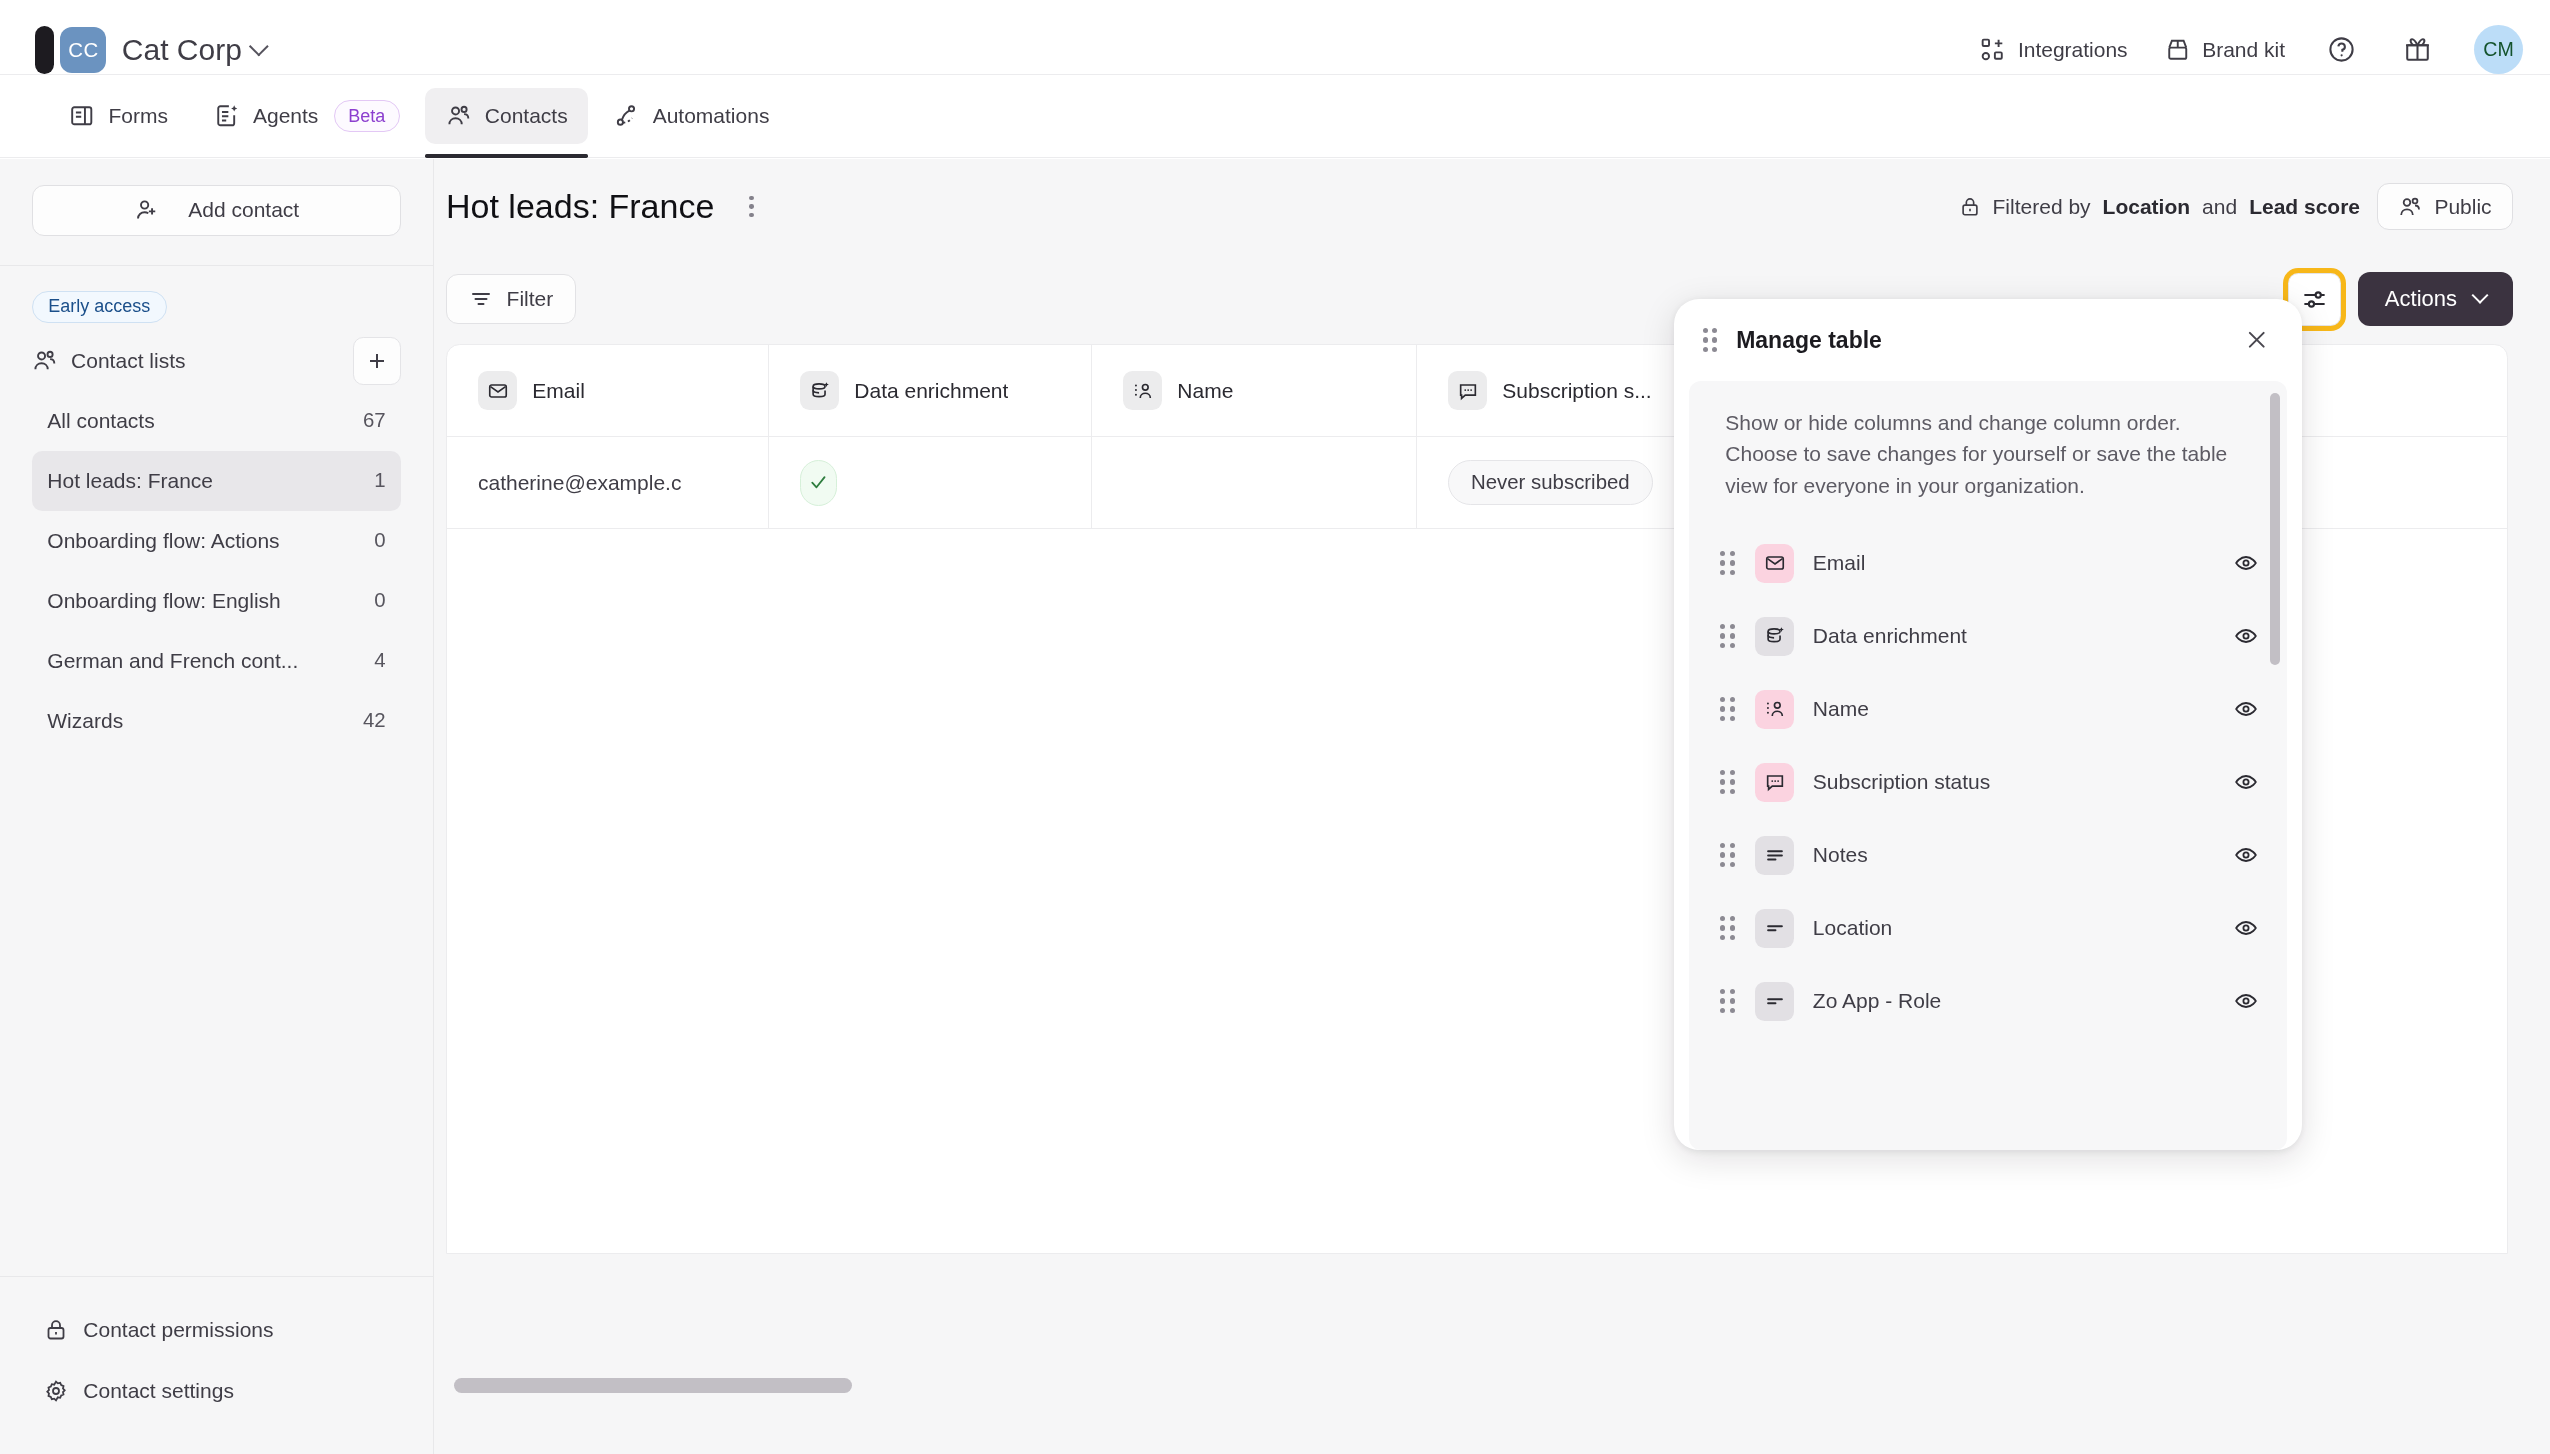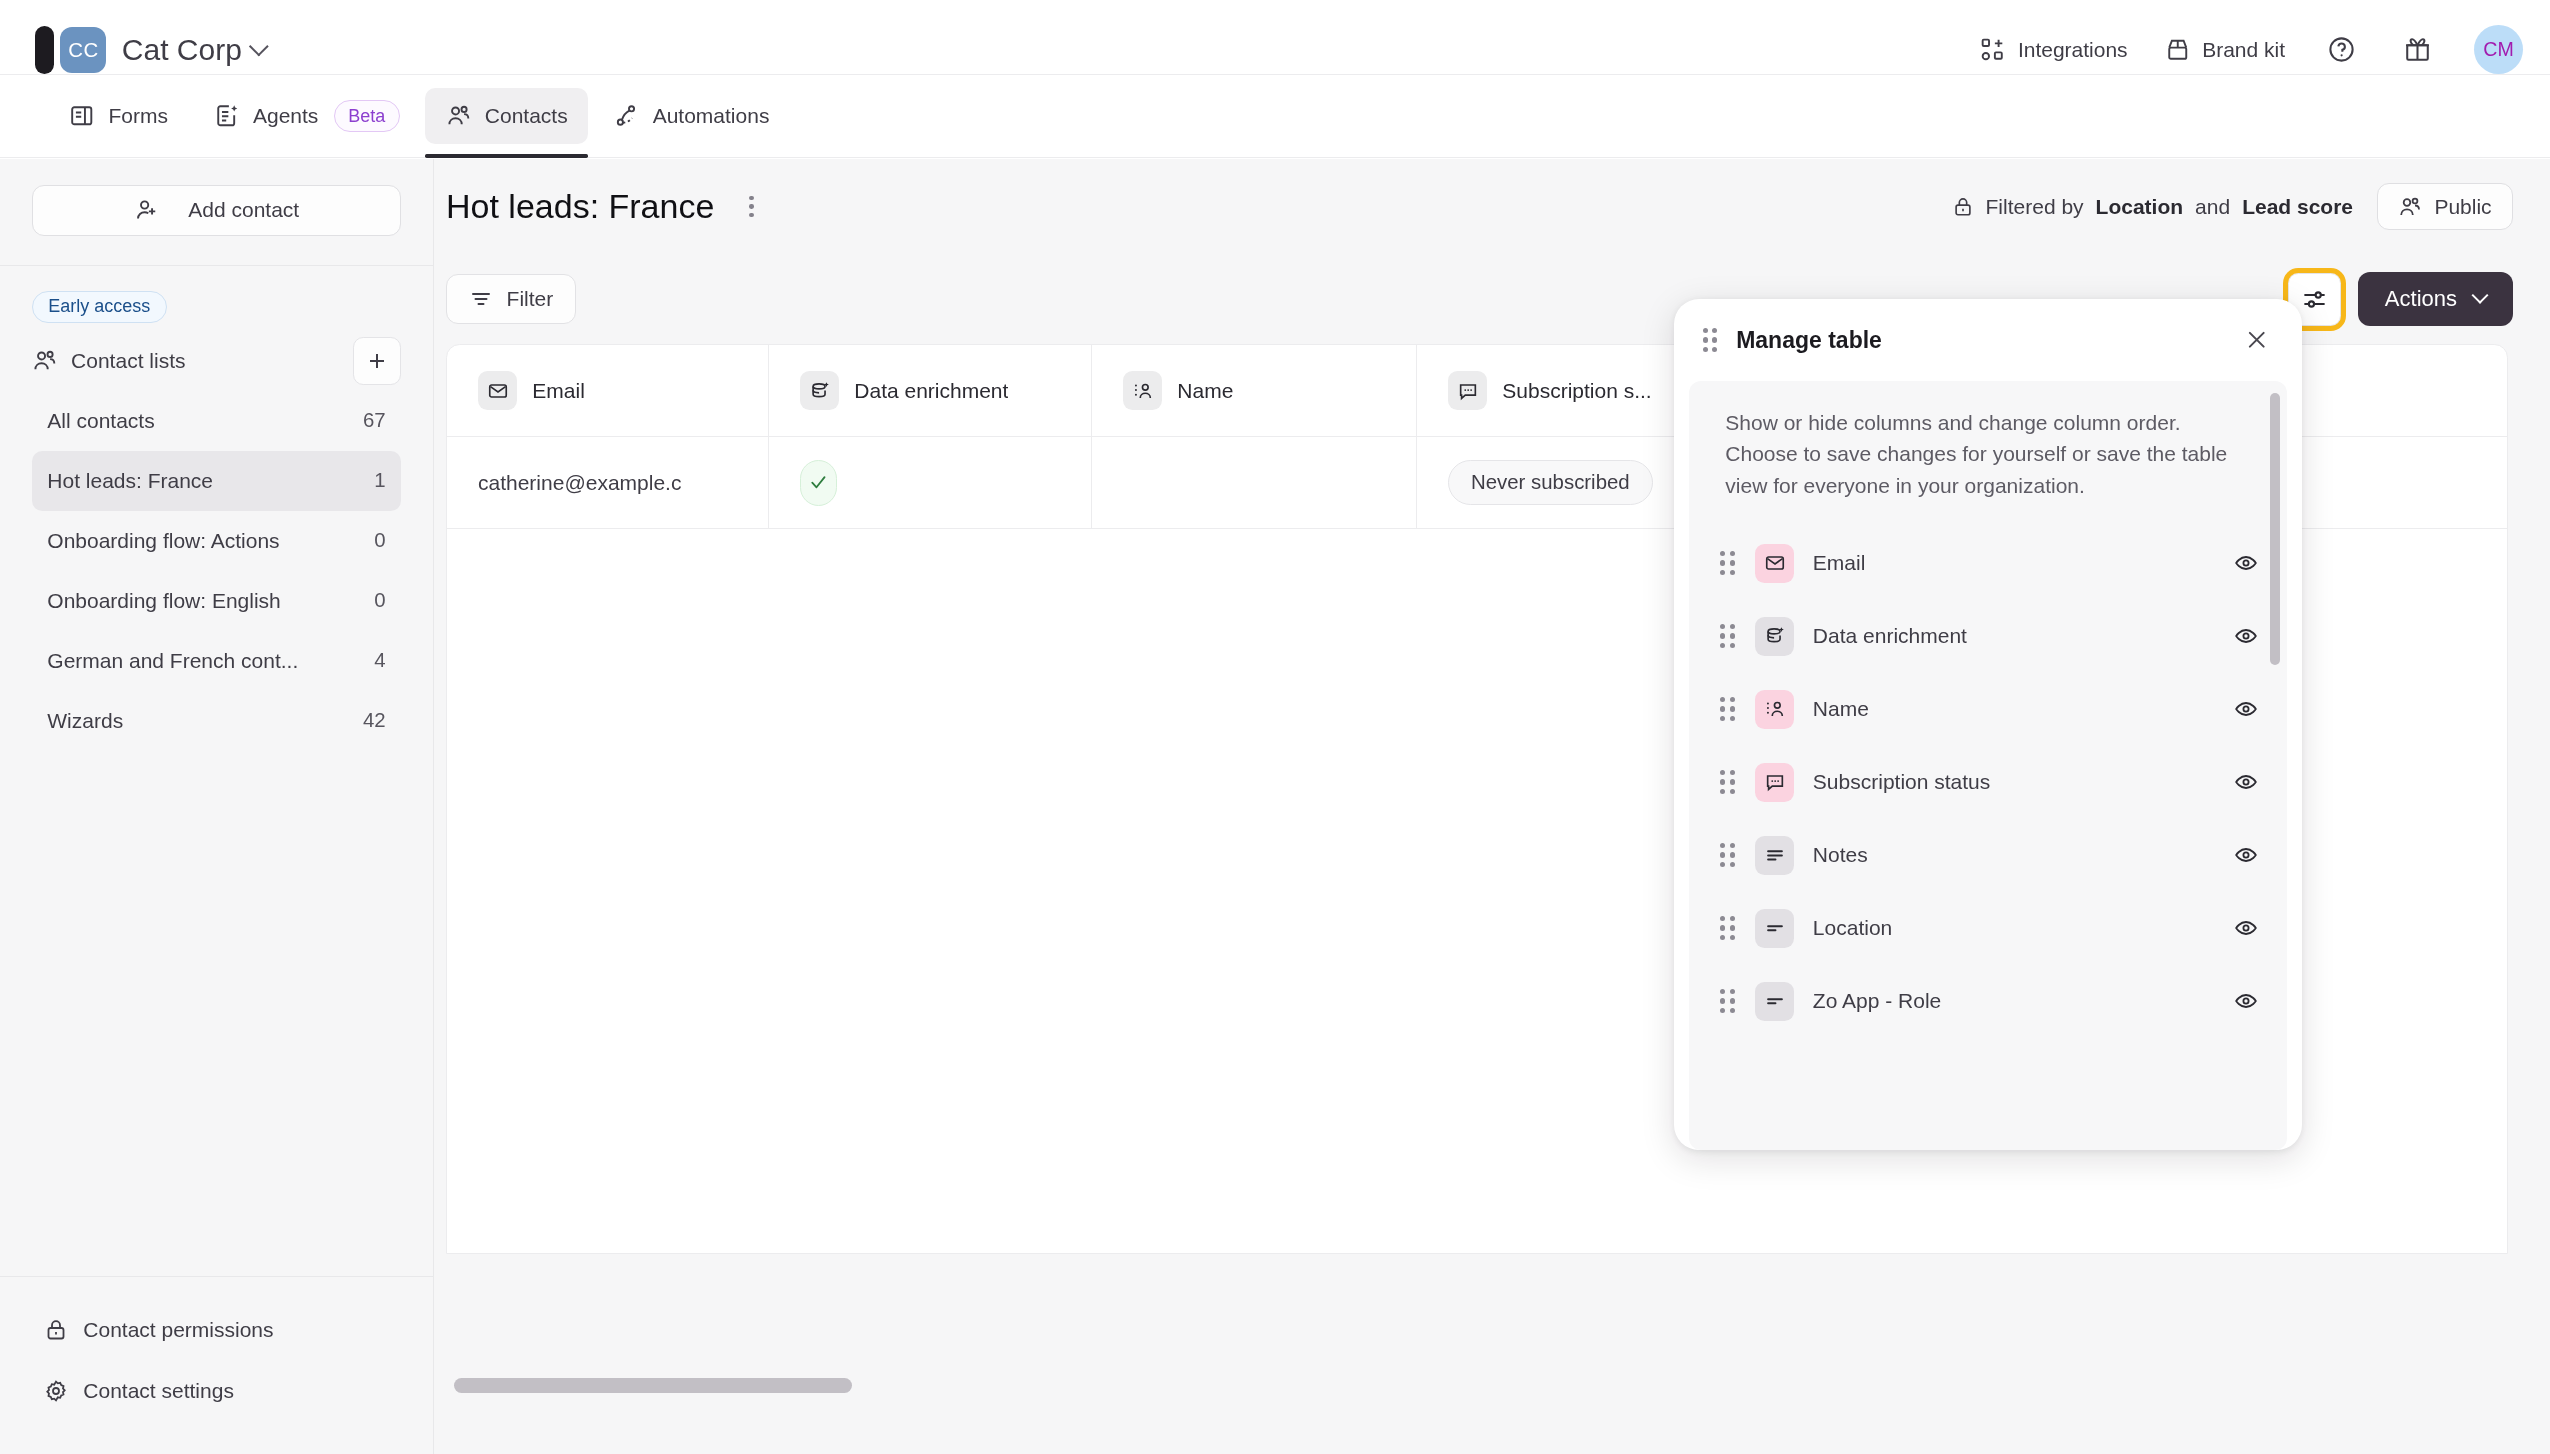--- a/index.html
+++ b/index.html
@@ -45,21 +45,21 @@
   .top-link {
     display: flex; align-items: center; gap: 12px;
     font-size: 21px; color: #3f3d46; cursor: pointer;
   }
   .icon-btn {
     width: 39px; height: 39px; display: flex; align-items: center; justify-content: center;
     cursor: pointer; color: #3f3d46;
   }
   .avatar-circle {
     width: 49px; height: 49px; border-radius: 50%;
-    background: #bcddf8; color: #a21caf;
+    background: #bcddf8; color: #14532d;
     display: flex; align-items: center; justify-content: center;
     font-size: 19.6px; font-weight: 500; cursor: pointer;
   }
 
   
   .navtabs {
     position: absolute; top: 75px; left: 0; width: 2550px; height: 83px;
     background: #ffffff;
     display: flex; align-items: center; padding-left: 49px; gap: 5.1px;
     border-bottom: 0.9px solid #ececee;
@@ -128,21 +128,21 @@
   }
   .page-head {
     display: flex; align-items: center; height: 95px; padding: 0 37px 0 12px;
   }
   .page-title { font-size: 34px; color: #101014; font-weight: 400; }
   .kebab {
     margin-left: 18.7px; width: 37px; height: 37px; cursor: pointer;
     display: flex; flex-direction: column; align-items: center; justify-content: center; gap: 4.3px;
   }
   .kebab i { width: 4.3px; height: 4.3px; border-radius: 50%; background: #83818b; display: block; }
-  .head-right { margin-left: auto; display: flex; align-items: center; gap: 24px; }
+  .head-right { margin-left: auto; display: flex; align-items: center; gap: 17px; }
   .filtered-by {
     display: flex; align-items: center; gap: 12px; font-size: 21px; color: #3f3d46;
   }
   .filtered-by b { font-weight: 700; color: #2b2a31; }
   .public-pill {
     display: flex; align-items: center; gap: 12px;
     border: 0.9px solid #dfdfe2; border-radius: 12px; background: #fdfdfd;
     padding: 10.2px 20.4px; font-size: 21px; color: #3f3d46; cursor: pointer;
   }
 

